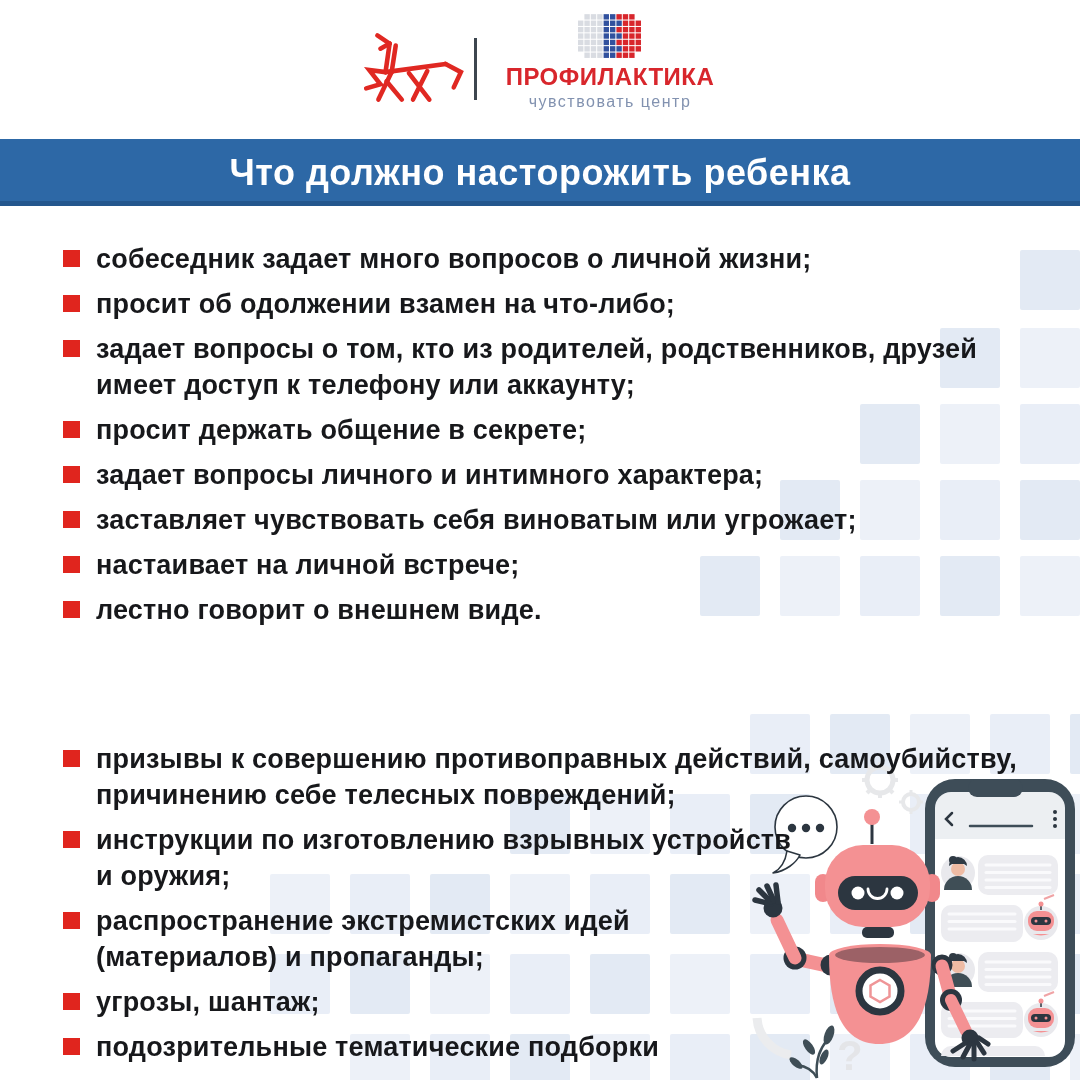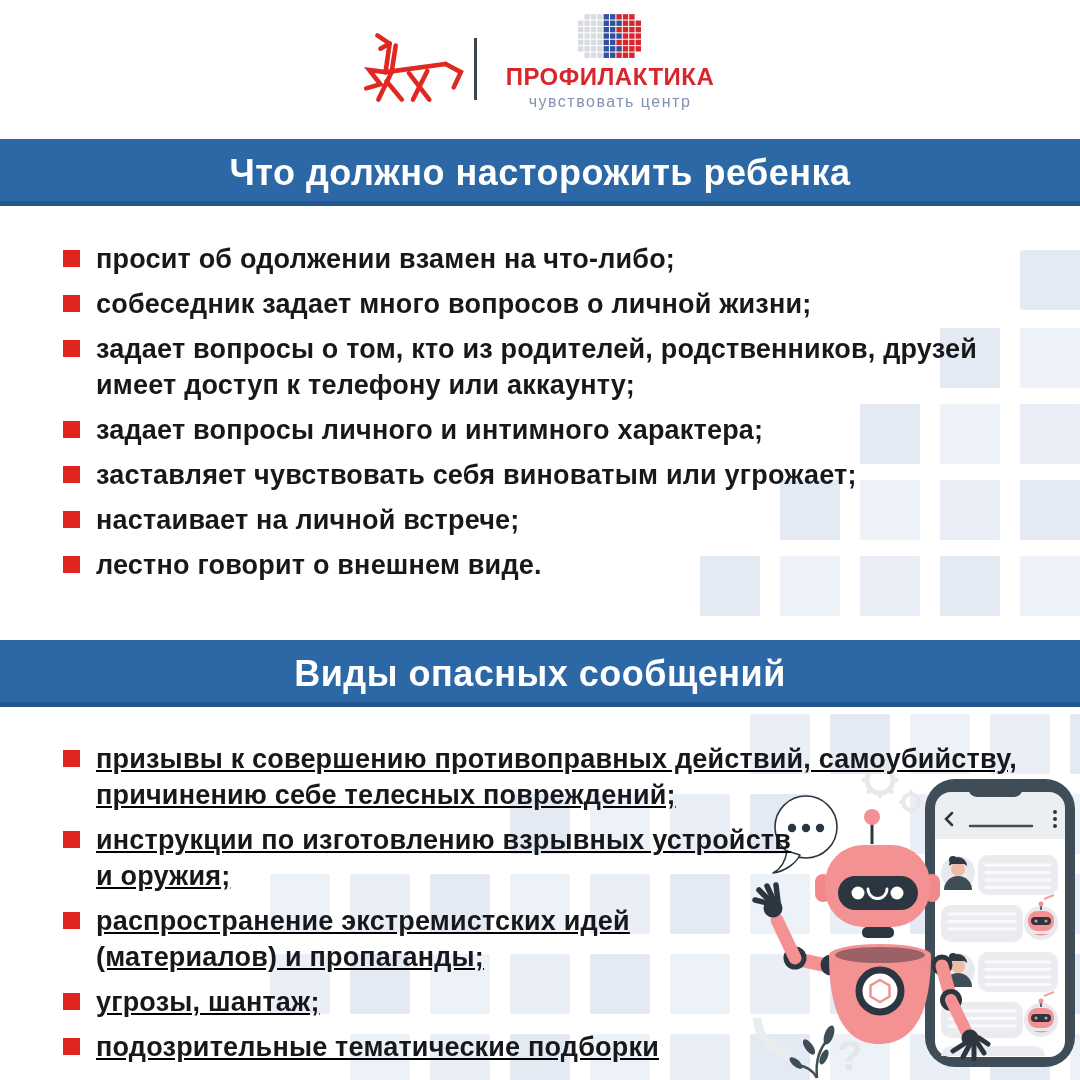--- a/index.html
+++ b/index.html
@@ -28,21 +28,21 @@
     display:flex;align-items:center;justify-content:center;z-index:2;
   }
   .banner-1{top:139px;}
   .banner-2{top:640px;}
   .banner h2{margin:16px;color:#ffffff;font-size:36px;font-weight:bold;letter-spacing:.5px;}
 
   
   .bullet-list{position:absolute;left:63px;z-index:2;list-style:none;margin:0;padding:0;
     display:flex;flex-direction:column;gap:9px;}
   .list-1{top:241px;width:930px;}
-  .list-2{top:741px;width:960px;text-decoration:underline;}
+  .list-2{top:741px;width:960px;}
   .bullet-list li{display:flex;align-items:flex-start;}
   .bullet{flex:0 0 17px;width:17px;height:17px;background:#e0251e;margin:9px 16px 0 0;}
   .item-text{
     font-size:27px;font-weight:bold;color:#17181b;line-height:36px;
     white-space:pre-line;letter-spacing:.2px;
   }
 
   
   .illustration{position:absolute;left:745px;top:752px;width:335px;height:328px;z-index:1;}
 </style>
@@ -201,52 +201,53 @@
     </div>
   </div>
 
   <div class="banner banner-1">
     <h2>Что должно насторожить ребенка</h2>
   </div>
 
   <ul class="bullet-list list-1">
     <li>
         <span class="bullet"></span>
+        <span class="item-text">собеседник задает много вопросов о личной жизни;</span>
+      </li>
+    <li>
+        <span class="bullet"></span>
         <span class="item-text">просит об одолжении взамен на что-либо;</span>
-      </li>
-    <li>
-        <span class="bullet"></span>
-        <span class="item-text">собеседник задает много вопросов о личной жизни;</span>
       </li>
     <li>
         <span class="bullet"></span>
         <span class="item-text">задает вопросы о том, кто из родителей, родственников, друзей
 имеет доступ к телефону или аккаунту;</span>
       </li>
     <li>
         <span class="bullet"></span>
+        <span class="item-text">просит держать общение в секрете;</span>
+      </li>
+    <li>
+        <span class="bullet"></span>
         <span class="item-text">задает вопросы личного и интимного характера;</span>
       </li>
     <li>
         <span class="bullet"></span>
         <span class="item-text">заставляет чувствовать себя виноватым или угрожает;</span>
       </li>
     <li>
         <span class="bullet"></span>
         <span class="item-text">настаивает на личной встрече;</span>
       </li>
     <li>
         <span class="bullet"></span>
         <span class="item-text">лестно говорит о внешнем виде.</span>
       </li>
   </ul>
 
-  <div class="banner banner-2">
-    <h2>Виды опасных сообщений</h2>
-  </div>
 
   <ul class="bullet-list list-2">
     <li>
         <span class="bullet"></span>
         <span class="item-text">призывы к совершению противоправных действий, самоубийству,
 причинению себе телесных повреждений;</span>
       </li>
     <li>
         <span class="bullet"></span>
         <span class="item-text">инструкции по изготовлению взрывных устройств

